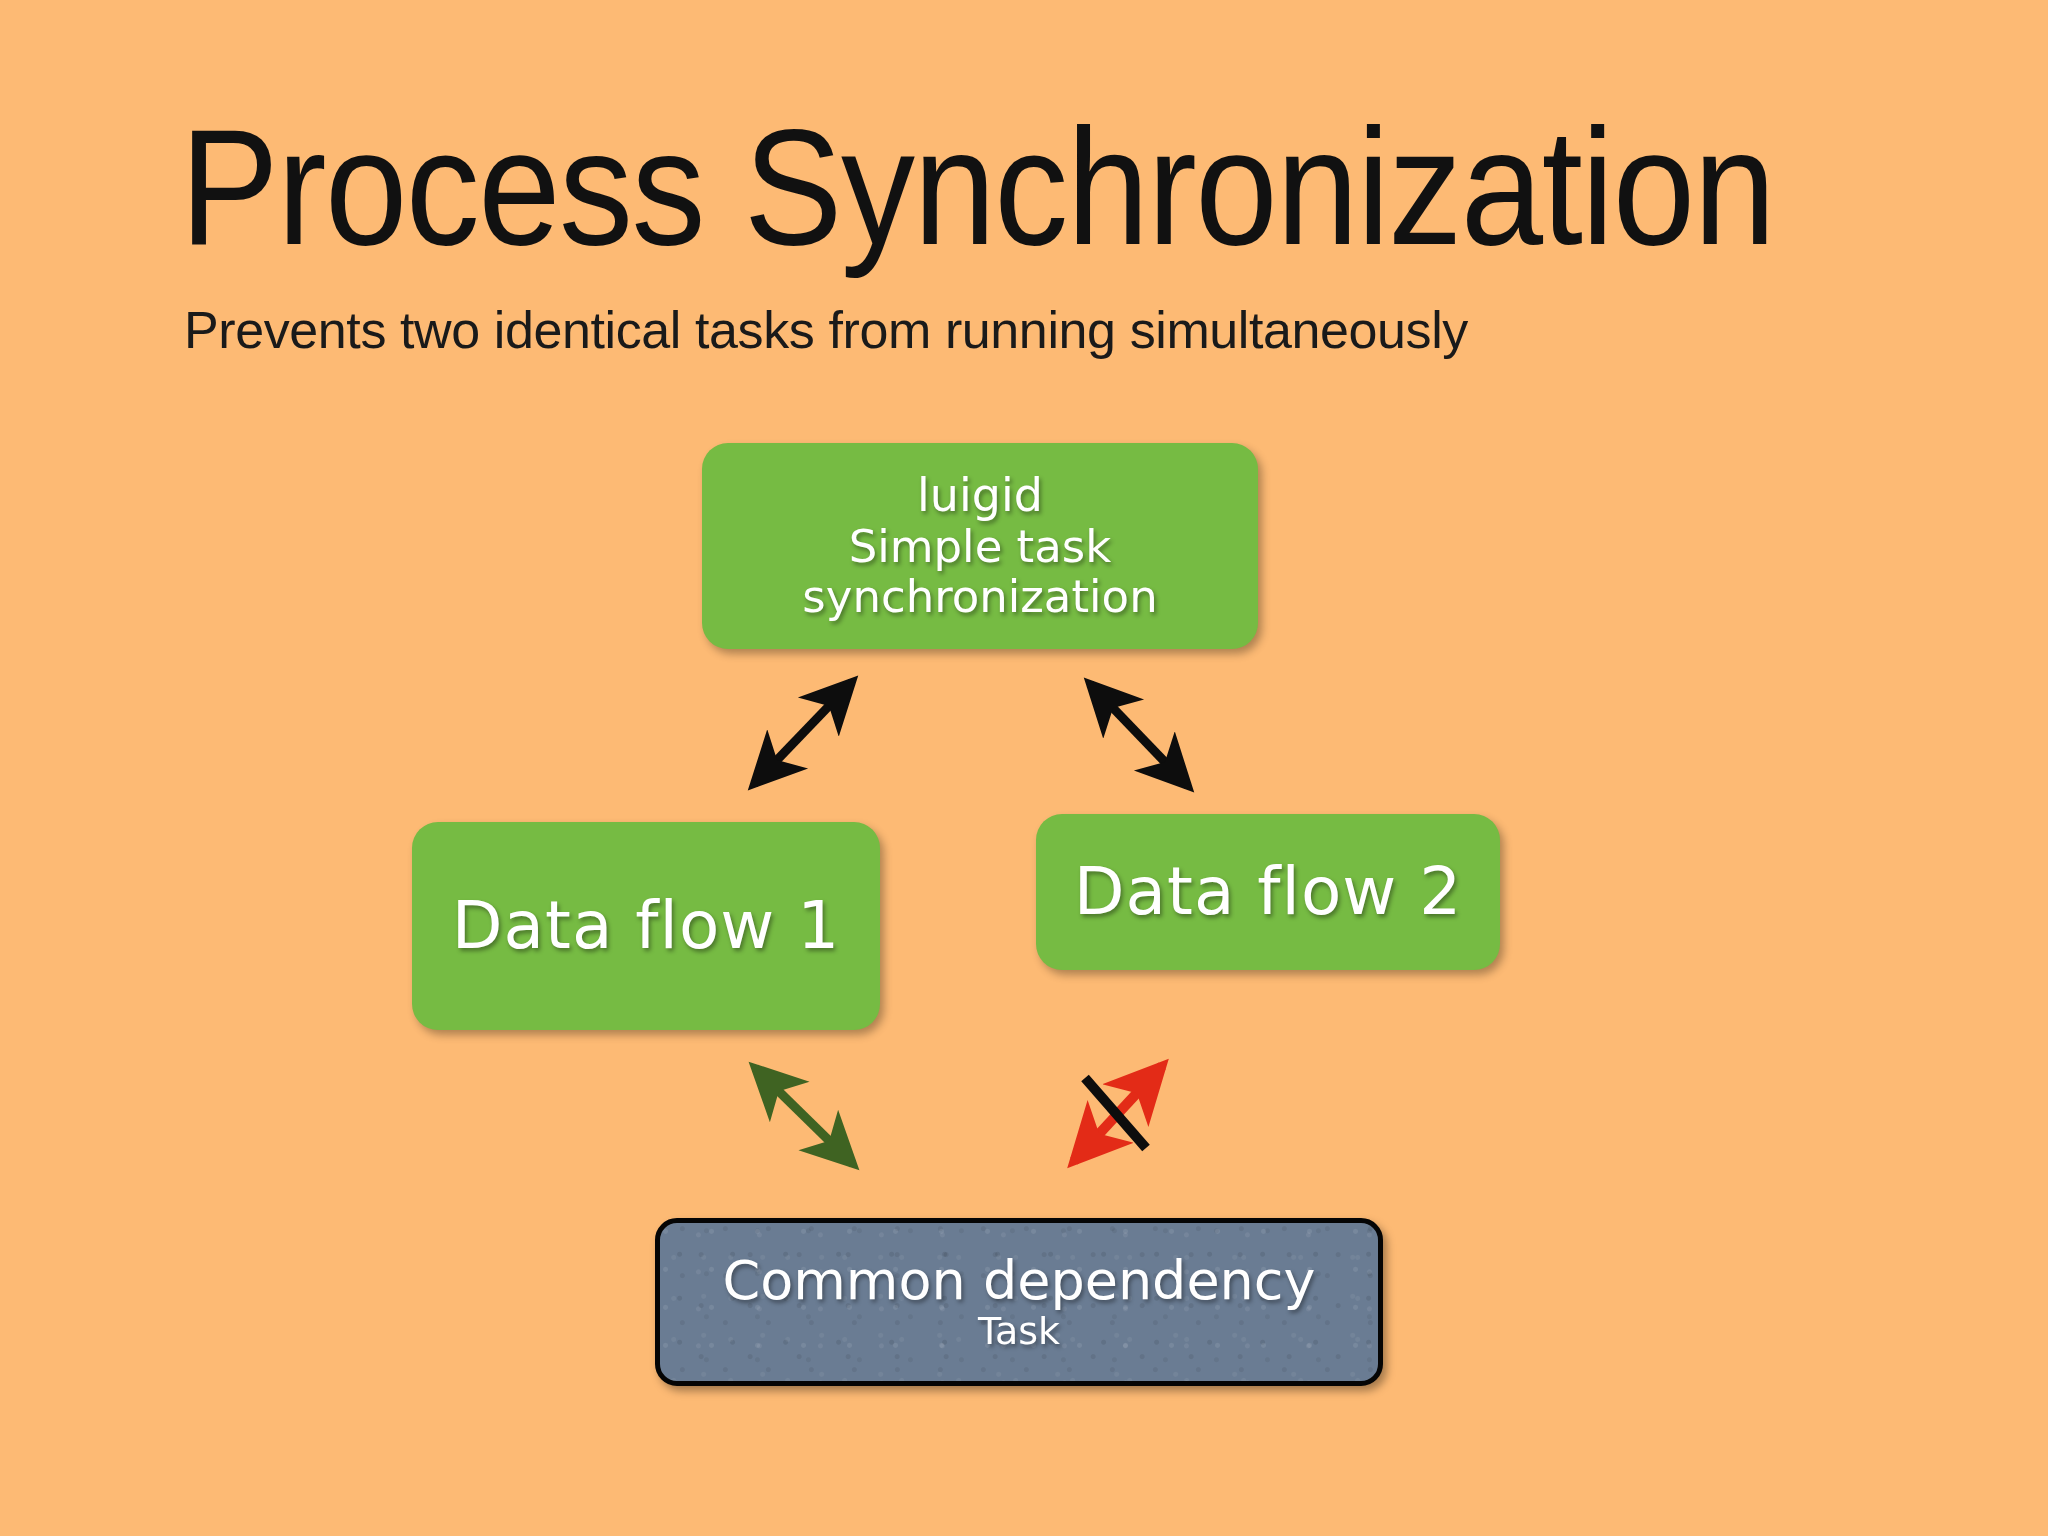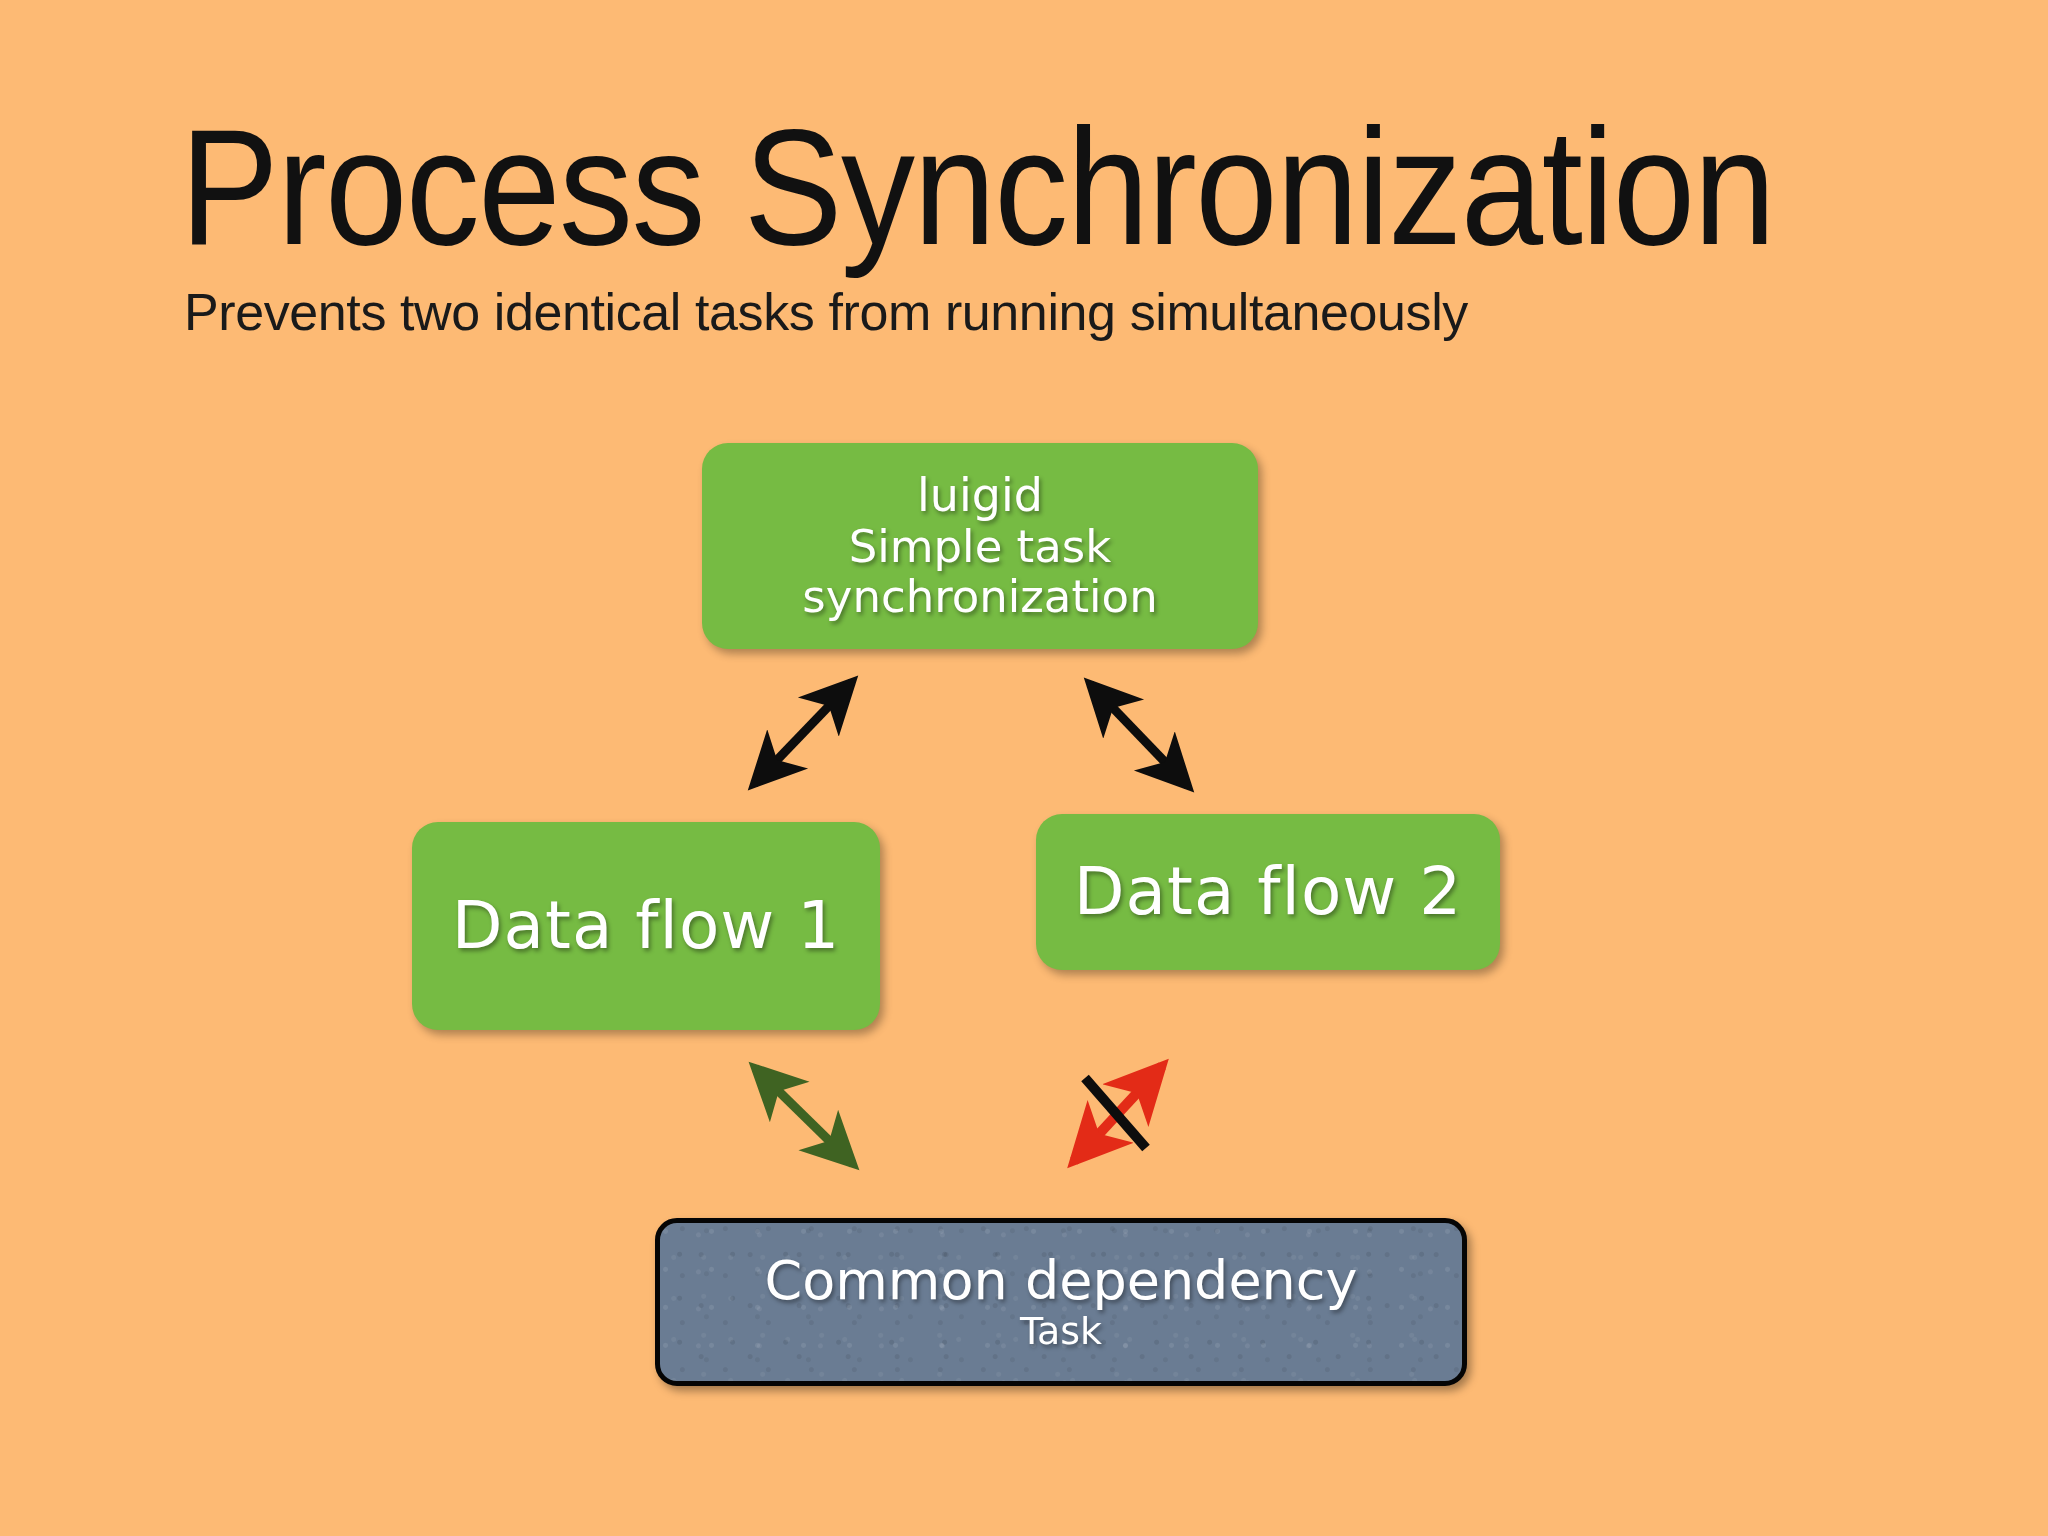--- a/index.html
+++ b/index.html
@@ -34,21 +34,21 @@
     letter-spacing: -1.5px;
     color: #111111;
     line-height: 1.05;
     white-space: nowrap;
     transform: scaleY(1.12);
     transform-origin: left top;
   }
   #subtitle {
     position: absolute;
     left: 184px;
-    top: 282px;
+    top: 300px;
     font-family: "Liberation Sans", sans-serif;
     font-size: 52px;
     font-weight: 400;
     color: #1a1a1a;
     letter-spacing: -0.4px;
     white-space: nowrap;
   }
 
   
   .node {
@@ -99,21 +99,21 @@
   
   #node-luigid   { left: 702px;  top: 443px;  width: 556px; height: 206px; }
   #node-luigid .node-title { font-size: 46px; margin-bottom: 2px; }
   #node-luigid .node-sub   { font-size: 45px; }
 
   #node-flow1    { left: 412px;  top: 822px;  width: 468px; height: 208px; }
   #node-flow2    { left: 1036px; top: 814px;  width: 464px; height: 156px; }
   #node-flow1 .node-title,
   #node-flow2 .node-title { font-size: 66px; letter-spacing: 1px; }
 
-  #node-common   { left: 655px;  top: 1218px; width: 812px; height: 168px; text-align: center; }
+  #node-common   { left: 655px;  top: 1218px; width: 728px; height: 168px; text-align: center; }
   #node-common .node-title { font-size: 54px; }
   #node-common .node-line2 { font-size: 38px; }
 
   
   #arrows {
     position: absolute;
     left: 0; top: 0;
     width: 2048px;
     height: 1536px;
     pointer-events: none;

